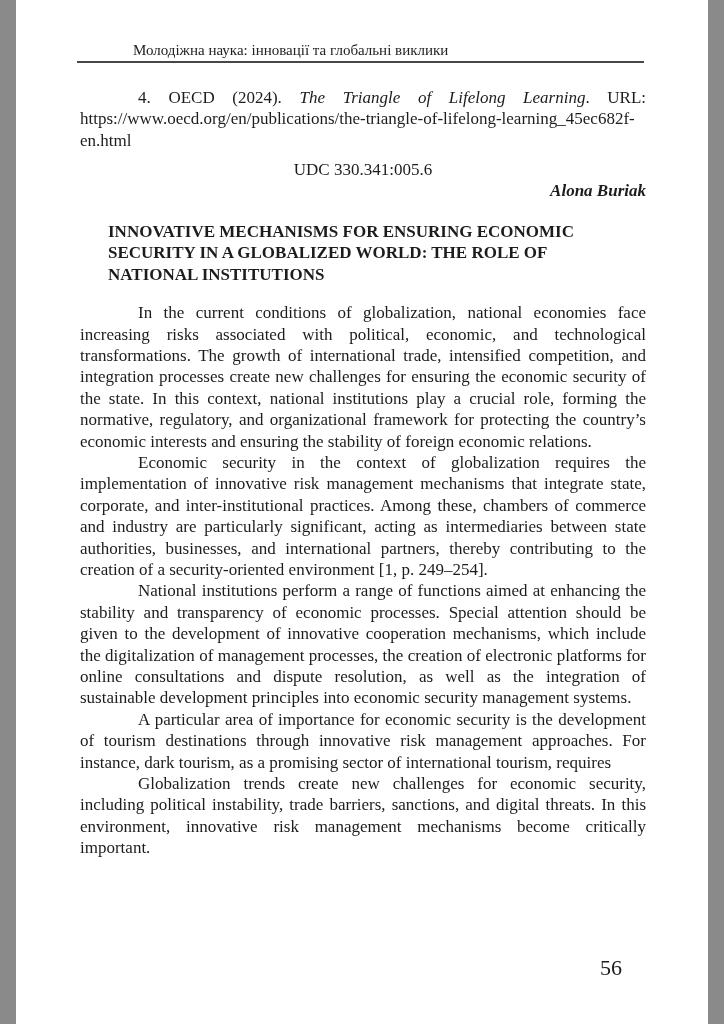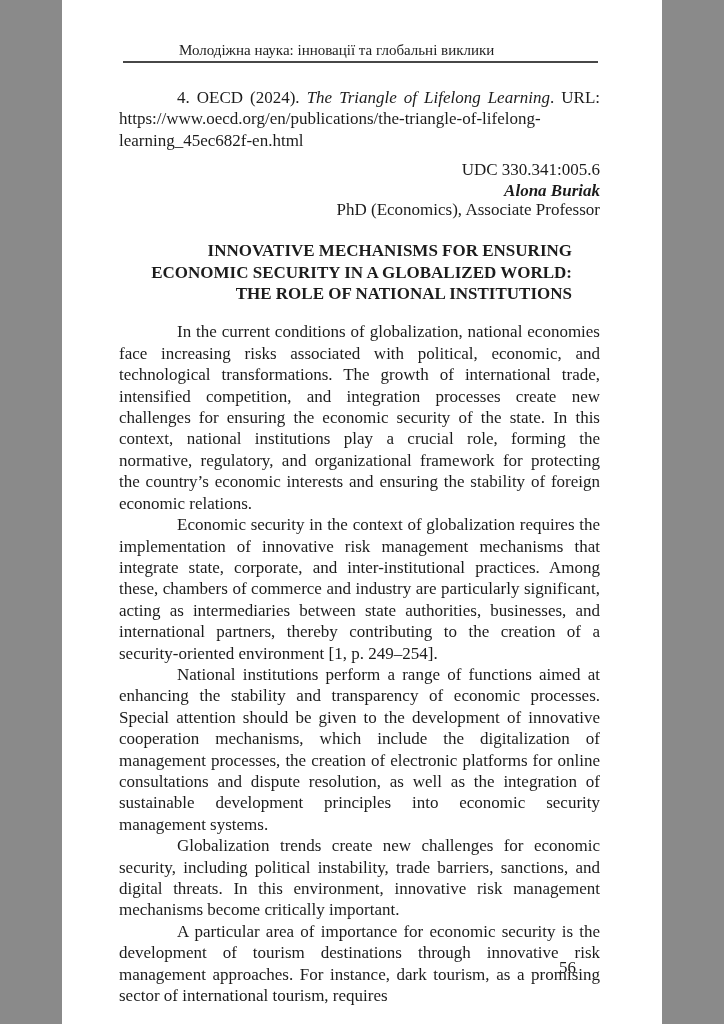--- a/index.html
+++ b/index.html
@@ -1,18 +1,18 @@
 <!DOCTYPE html>
 <html><head>
 <meta charset="utf-8">
 <style>
   html, body { margin: 0; padding: 0; background: #8a8a8a; }
   .page {
     position: relative;
-    width: 600px;
+    width: 692px;
     height: 1024px;
     margin: 0 auto;
     background: #ffffff;
     overflow: hidden;
     font-family: "Liberation Serif", "DejaVu Serif", serif;
     color: #1c1c1c;
   }
 
   
   .running-header {
@@ -32,63 +32,63 @@
     left: 61px;
     right: 64px;
     height: 0;
     border-top: 2px solid #474747;
   }
 
   
   .content {
     position: absolute;
     top: 87px;
-    left: 57px;
+    left: 64px;
     right: 62px;
     font-size: 17px;
     line-height: 21.4px;
     text-align: justify;
   }
   .content p { margin: 0; }
 
   .ref {
     text-indent: 58px;
     overflow-wrap: break-word;
   }
 
   .udc {
     margin-top: 8px !important;
     text-indent: 0;
-    text-align: right;
+    text-align: center;
   }
 
   .author-block {
     text-align: right;
     line-height: 19.3px;
   }
   .author-name { font-weight: bold; font-style: italic; }
 
   .article-title {
     margin: 21px 0 0 0;
     padding: 0 28px;
     font-size: 17px;
     font-weight: bold;
-    text-align: right;
+    text-align: left;
     line-height: 21.4px;
   }
 
   .body-para { text-indent: 58px; }
   .body-para.first { margin-top: 17px !important; }
 
   
   .page-number {
     position: absolute;
     top: 958px;
     right: 86px;
-    font-size: 17px;
+    font-size: 22px;
     line-height: 20px;
     color: #1c1c1c;
   }
 </style>
 </head>
 <body>
 
 <div class="page">
 
   <div class="running-header">Молодіжна наука: інновації та глобальні виклики</div>
@@ -96,28 +96,27 @@
 
   <main class="content">
 
     <p class="ref"><span>4. OECD (2024). </span><i>The Triangle of Lifelong Learning</i><span>. URL: https://www.oecd.org/en/publications/the-triangle-of-lifelong-learning_45ec682f-en.html</span></p>
 
 
     <p class="udc">UDC 330.341:005.6</p>
 
     <div class="author-block">
       <p class="author-name">Alona Buriak</p>
-      <p class="author-degree">PhD (Economics), Associate Professor</p>
     </div>
 
     <h1 class="article-title">INNOVATIVE MECHANISMS FOR ENSURING ECONOMIC SECURITY IN A GLOBALIZED WORLD: THE ROLE OF NATIONAL INSTITUTIONS</h1>
 
     <p class="body-para first">In the current conditions of globalization, national economies face increasing risks associated with political, economic, and technological transformations. The growth of international trade, intensified competition, and integration processes create new challenges for ensuring the economic security of the state. In this context, national institutions play a crucial role, forming the normative, regulatory, and organizational framework for protecting the country’s economic interests and ensuring the stability of foreign economic relations.</p>
     <p class="body-para">Economic security in the context of globalization requires the implementation of innovative risk management mechanisms that integrate state, corporate, and inter-institutional practices. Among these, chambers of commerce and industry are particularly significant, acting as intermediaries between state authorities, businesses, and international partners, thereby contributing to the creation of a security-oriented environment [1, p. 249–254].</p>
     <p class="body-para">National institutions perform a range of functions aimed at enhancing the stability and transparency of economic processes. Special attention should be given to the development of innovative cooperation mechanisms, which include the digitalization of management processes, the creation of electronic platforms for online consultations and dispute resolution, as well as the integration of sustainable development principles into economic security management systems.</p>
+    <p class="body-para">A particular area of importance for economic security is the development of tourism destinations through innovative risk management approaches. For instance, dark tourism, as a promising sector of international tourism, requires</p>
     <p class="body-para">Globalization trends create new challenges for economic security, including political instability, trade barriers, sanctions, and digital threats. In this environment, innovative risk management mechanisms become critically important.</p>
-    <p class="body-para">A particular area of importance for economic security is the development of tourism destinations through innovative risk management approaches. For instance, dark tourism, as a promising sector of international tourism, requires</p>
 
   </main>
 
   <div class="page-number">56</div>
 
 </div>
 
 </body></html>

